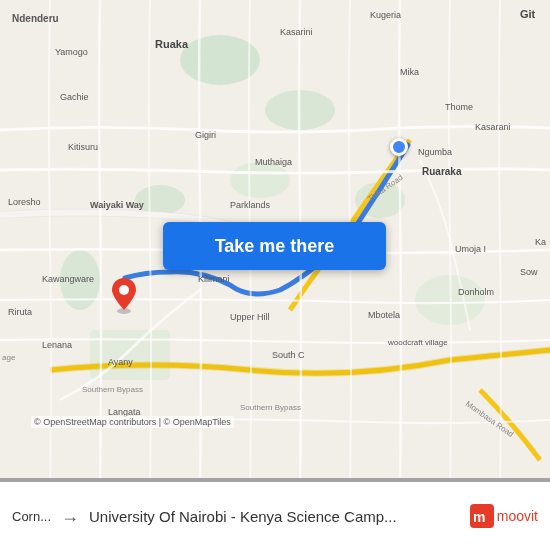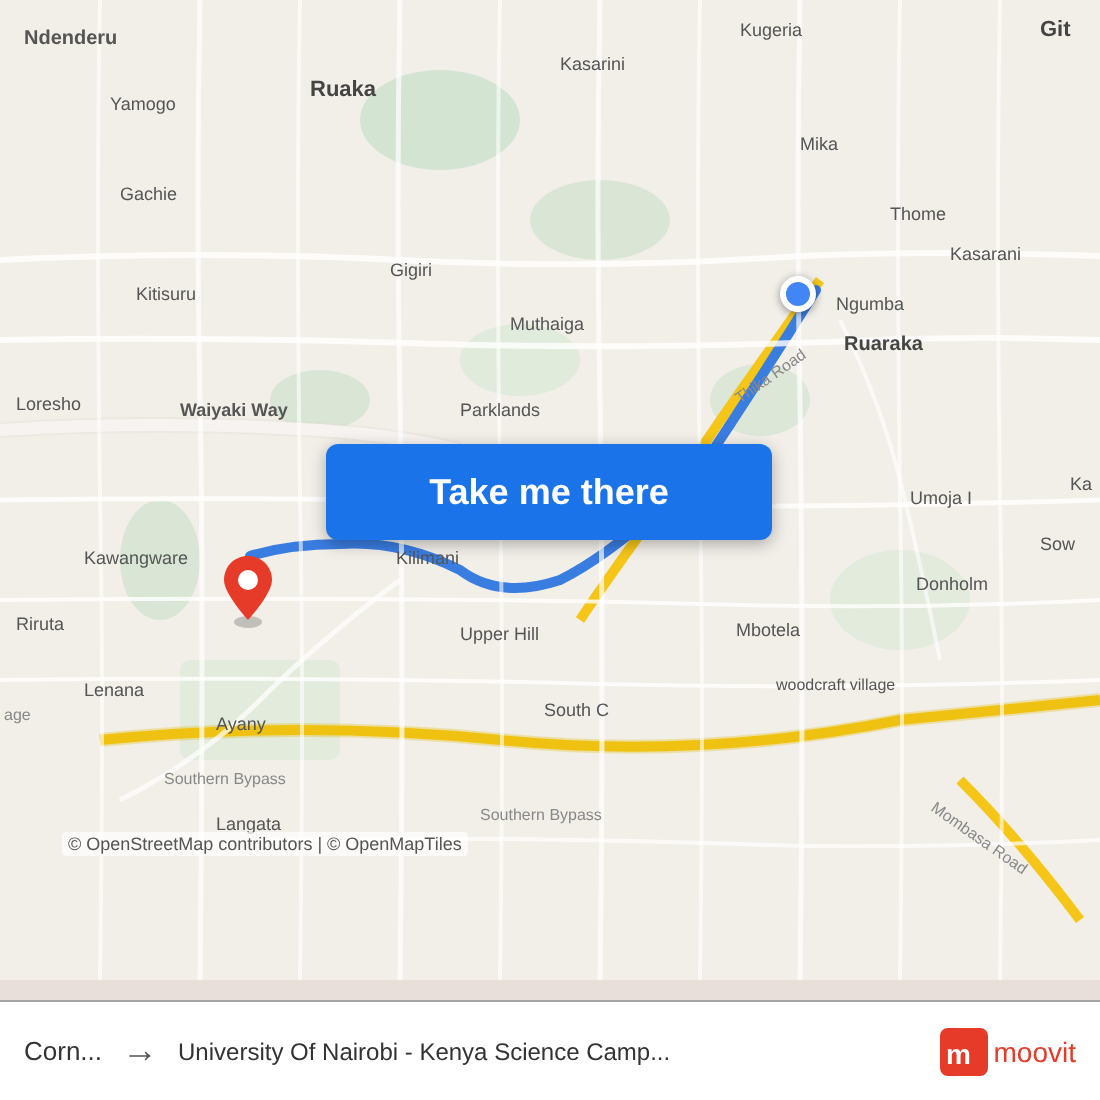--- a/index.html
+++ b/index.html
@@ -40,45 +40,45 @@
       display: flex;
       align-items: center;
       justify-content: center;
       box-shadow: 0 2px 8px rgba(0,0,0,0.3);
     }
 
     
     .bottom-bar {
       position: absolute;
       bottom: 0; left: 0; right: 0;
-      height: 50px;
+      height: 72px;
       background: white;
       display: flex;
       align-items: center;
       padding: 0 12px;
-      border-top: 1px solid #a3a3a3;
+      border-top: 4px solid #a3a3a3;
     }
 
     .bottom-bar .from-label {
       font-size: 13px;
       color: #333;
       white-space: nowrap;
       overflow: hidden;
       text-overflow: ellipsis;
       max-width: 110px;
     }
 
     .arrow-icon {
       margin: 0 10px;
       color: #555;
       font-size: 18px;
     }
 
     .bottom-bar .to-label {
-      font-size: 12px;
+      font-size: 15px;
       color: #333;
       flex: 1;
       white-space: nowrap;
       overflow: hidden;
       text-overflow: ellipsis;
     }
 
     .moovit-logo {
       display: flex;
       align-items: center;

